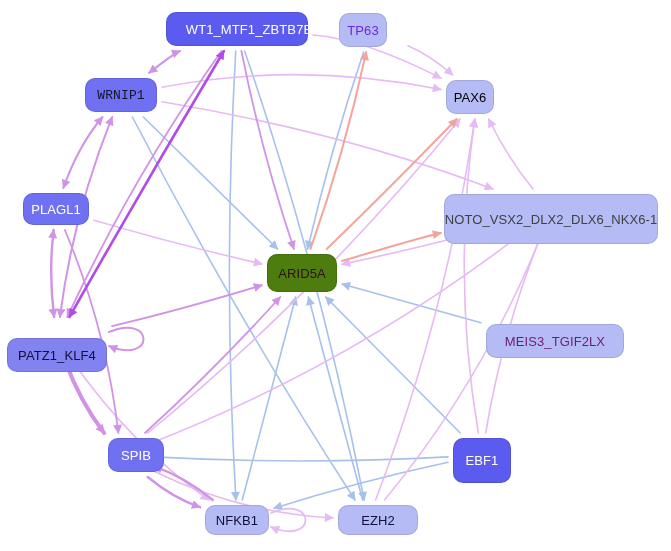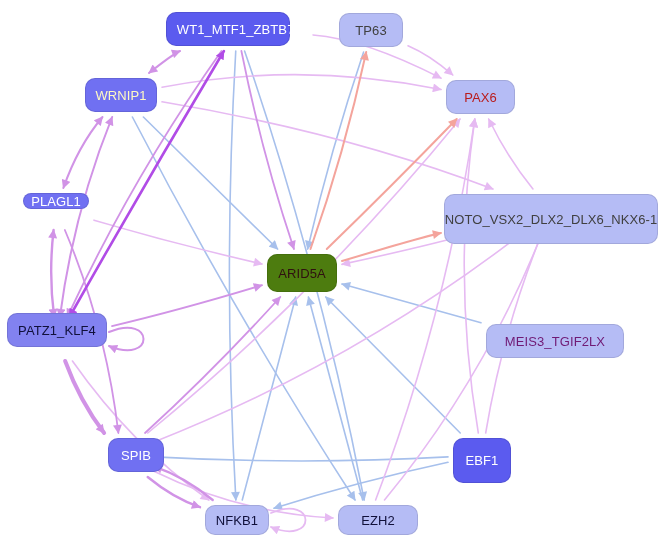--- a/index.html
+++ b/index.html
@@ -85,27 +85,27 @@
       <path fill="none" stroke="#d193e6" stroke-width="2" stroke-linecap="round" d="M 109 332 C 155 313 155 365 109 346" marker-end="url(#arr-violet)"></path>
       <path fill="none" stroke="#d193e6" stroke-width="2.4" stroke-linecap="round" d="M 147.69274885424448 477 Q 173.13401172442505 497.9685329225645 200 507.236331827392" marker-end="url(#arr-violet)"></path>
       <path fill="none" stroke="#d193e6" stroke-width="2.4" stroke-linecap="round" d="M 212.73386467795956 500 Q 184.86598827557495 477.0314670774355 154 466.3838121539477" marker-end="url(#arr-violet)"></path>
       <path fill="none" stroke="#d193e6" stroke-width="1.8" stroke-linecap="round" d="M 221.45621215187768 51 Q 133.16337685423858 175.96583172181593 67.27756517844894 317" marker-end="url(#arr-violet)"></path>
       <path fill="none" stroke="#b14ce6" stroke-width="2.6" stroke-linecap="round" d="M 223.89541114411992 51 Q 145.27042210677982 182.995728965227 69.44805205311526 317" marker-end="url(#arr-magenta)" marker-start="url(#arr-magenta)"></path>
       <path fill="none" stroke="#f4a49c" stroke-width="2" stroke-linecap="round" d="M 310.48761887595776 249 Q 344.19576660868466 153.6852176790092 366.2323070963959 52" marker-end="url(#arr-salmon)"></path>
       <path fill="none" stroke="#f4a49c" stroke-width="2" stroke-linecap="round" d="M 326.7839883863942 249 Q 391.4142135623731 186.4142135623731 456.6959228769709 119" marker-end="url(#arr-salmon)"></path>
       <path fill="none" stroke="#f4a49c" stroke-width="2" stroke-linecap="round" d="M 342 261.0301856282336 Q 425.0502886506511 236.17777216148588 440.946829611705 233" marker-end="url(#arr-salmon)"></path>
     </svg>
   <div id="nodes">
-      <div class="node" style="left: 166px; top: 12px; width: 124px; height: 34px; background: rgb(91, 91, 239); color: rgb(255, 255, 255); padding-left: 24px;">WT1_MTF1_ZBTB7B</div>
-      <div class="node" style="left: 339px; top: 13px; width: 64px; height: 34px; background: rgb(181, 188, 245); color: #404040;">TP63</div>
-      <div class="node" style="left: 85px; top: 78px; width: 72px; height: 34px; background: rgb(112, 112, 242); color: #fef9c3;">WRNIP1</div>
-      <div class="node" style="left: 446px; top: 80px; width: 69px; height: 34px; background: rgb(181, 188, 245); color: #b91c1c;">PAX6</div>
-      <div class="node" style="left: 23px; top: 193px; width: 66px; height: 16px; background: rgb(112, 112, 242); color: rgb(255, 255, 255);">PLAGL1</div>
+      <div class="node" style="left: 166px; top: 12px; width: 142px; height: 34px; background: rgb(91, 91, 239); color: rgb(255, 255, 255); padding-left: 24px;">WT1_MTF1_ZBTB7B</div>
+      <div class="node" style="left: 339px; top: 13px; width: 48px; height: 34px; background: rgb(181, 188, 245); color: #6d28d9;">TP63</div>
+      <div class="node" style="left: 85px; top: 78px; width: 72px; height: 34px; background: rgb(112, 112, 242); color: #0f172a; font-family: Liberation Mono, monospace;">WRNIP1</div>
+      <div class="node" style="left: 446px; top: 80px; width: 48px; height: 34px; background: rgb(181, 188, 245); color: #000000;">PAX6</div>
+      <div class="node" style="left: 23px; top: 193px; width: 66px; height: 32px; background: rgb(112, 112, 242); color: rgb(255, 255, 255);">PLAGL1</div>
       <div class="node" style="left: 444px; top: 194px; width: 214px; height: 50px; background: rgb(181, 188, 245); color: #404040;">NOTO_VSX2_DLX2_DLX6_NKX6-1</div>
       <div class="node" style="left: 267px; top: 254px; width: 70px; height: 38px; background: #4d7c0f; color: rgb(48, 16, 16);">ARID5A</div>
-      <div class="node" style="left: 7px; top: 313px; width: 100px; height: 34px; background: rgb(130, 130, 240); color: rgb(16, 16, 58);">PATZ1_KLF4</div>
+      <div class="node" style="left: 7px; top: 338px; width: 100px; height: 34px; background: rgb(130, 130, 240); color: rgb(16, 16, 58);">PATZ1_KLF4</div>
       <div class="node" style="left: 486px; top: 324px; width: 138px; height: 34px; background: rgb(181, 188, 245); color: #701a75;">MEIS3_TGIF2LX</div>
       <div class="node" style="left: 93px; top: 438px; width: 56px; height: 34px; background: rgb(112, 112, 242); color: rgb(255, 255, 255); margin-left: 15px;">SPIB</div>
       <div class="node" style="left: 453px; top: 438px; width: 58px; height: 45px; background: rgb(91, 91, 239); color: rgb(255, 255, 255);">EBF1</div>
       <div class="node" style="left: 205px; top: 505px; width: 64px; height: 30px; background: rgb(181, 188, 245); color: rgb(16, 16, 58); text-align: center;">NFKB1</div>
       <div class="node" style="left: 338px; top: 505px; width: 80px; height: 30px; background: rgb(181, 188, 245); color: rgb(16, 16, 58);">EZH2</div>
     </div>
 </div>
 
 </body></html>

